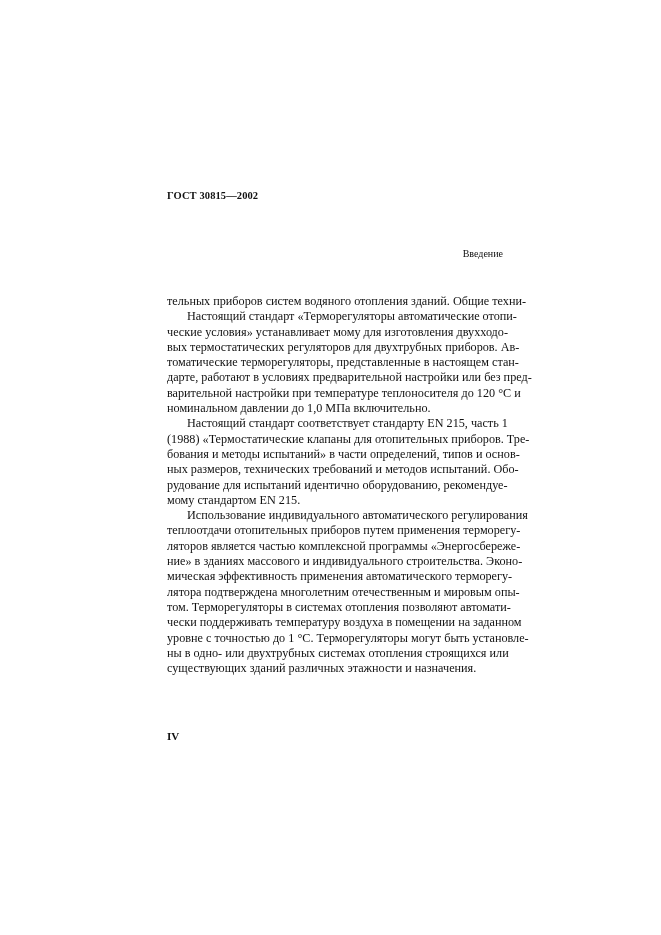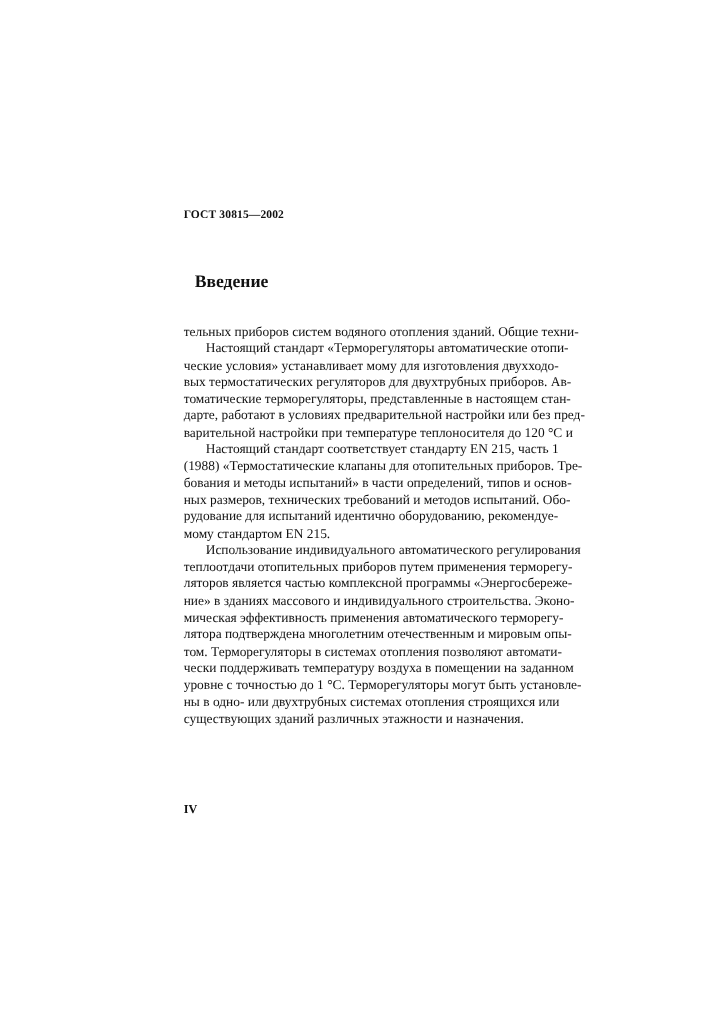--- a/index.html
+++ b/index.html
@@ -26,23 +26,23 @@
       top: 190px;
       font-size: 10.5px;
       font-weight: bold;
       letter-spacing: 0.1px;
     }
     .section-title {
       position: absolute;
       left: 167px;
       width: 326px;
       top: 248px;
-      text-align: left;
-      font-size: 16px;
-      font-weight: bold;
+      text-align: right;
+      font-size: 10px;
+      font-weight: normal;
       padding-left: 10px;
     }
     .body-text {
       position: absolute;
       left: 167px;
       top: 294px;
       width: 327px;
     }
     .para {
       margin: 0;
@@ -81,20 +81,21 @@
 
   <div class="body-text">
     <p class="para">
       <span class="line">тельных приборов систем водяного отопления зданий. Общие техни-</span>
       <span class="line first">Настоящий стандарт «Терморегуляторы автоматические отопи-</span>
       <span class="line">ческие условия» устанавливает мому для изготовления двухходо-</span>
       <span class="line">вых термостатических регуляторов для двухтрубных приборов. Ав-</span>
       <span class="line">томатические терморегуляторы, представленные в настоящем стан-</span>
       <span class="line">дарте, работают в условиях предварительной настройки или без пред-</span>
       <span class="line">варительной настройки при температуре теплоносителя до 120 °С и</span>
+      <span class="line last">номинальном давлении до 1,0 МПа включительно.</span>
     </p>
     <p class="para">
       <span class="line first">Настоящий стандарт соответствует стандарту EN 215, часть 1</span>
       <span class="line">(1988) «Термостатические клапаны для отопительных приборов. Тре-</span>
       <span class="line">бования и методы испытаний» в части определений, типов и основ-</span>
       <span class="line">ных размеров, технических требований и методов испытаний. Обо-</span>
       <span class="line">рудование для испытаний идентично оборудованию, рекомендуе-</span>
       <span class="line last">мому стандартом EN 215.</span>
     </p>
     <p class="para">

